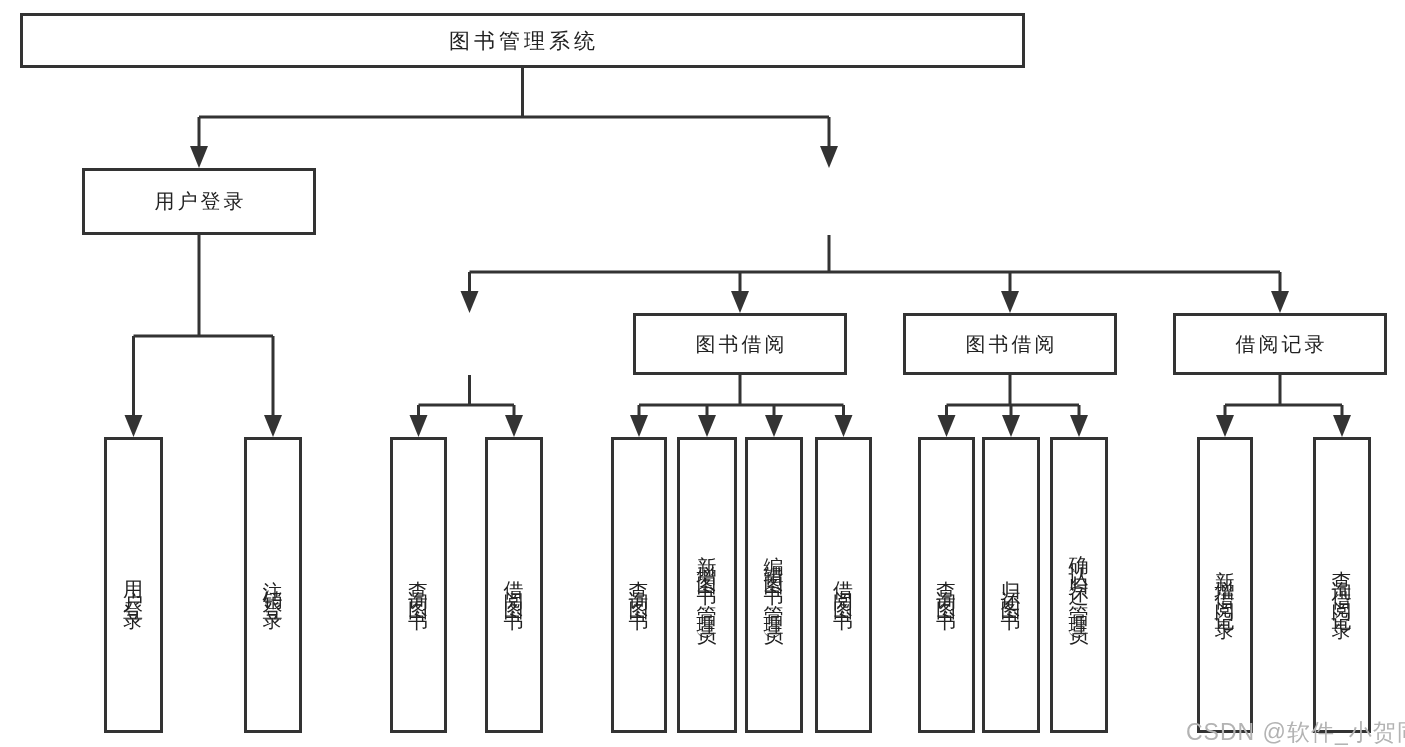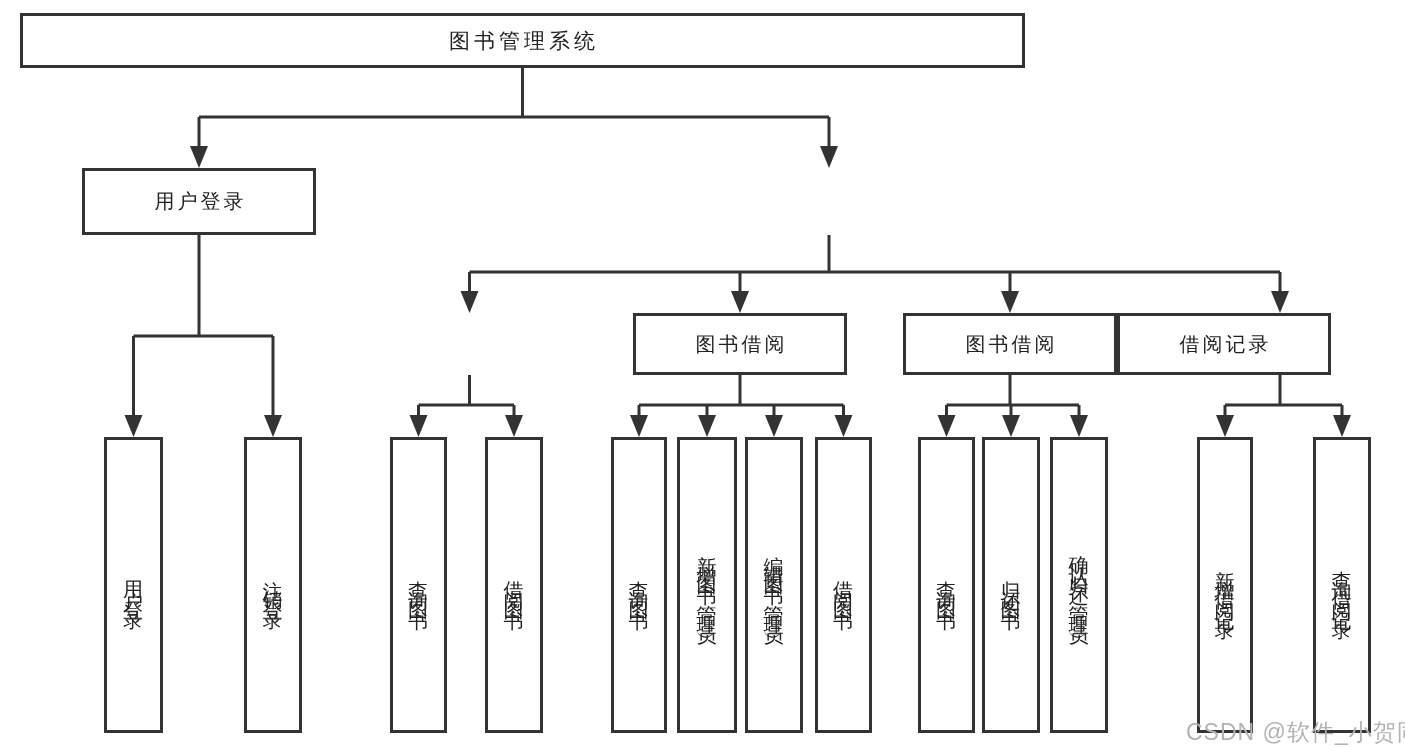--- a/index.html
+++ b/index.html
@@ -93,21 +93,21 @@
       <polygon points="1333,415 1351,415 1342,437"></polygon>
     </g>
   </svg>
 
   <div class="node root" style="left:20px;top:13px;width:1005px;height:55px">图书管理系统</div>
 
   <div class="node" style="left:82px;top:168px;width:234px;height:67px">用户登录</div>
 
   <div class="node" style="left:633px;top:313px;width:214px;height:62px">图书借阅</div>
   <div class="node" style="left:903px;top:313px;width:214px;height:62px">图书借阅</div>
-  <div class="node" style="left:1117px;top:313px;width:214px;height:62px">借阅记录</div>
+  <div class="node" style="left:1173px;top:313px;width:214px;height:62px">借阅记录</div>
 
   <div class="node leaf" style="left:104px;top:437px;width:59px;height:296px">用户登录</div>
   <div class="node leaf" style="left:244px;top:437px;width:58px;height:296px">注销登录</div>
 
   <div class="node leaf" style="left:390px;top:437px;width:57px;height:296px">查询图书</div>
   <div class="node leaf" style="left:485px;top:437px;width:58px;height:296px">借阅图书</div>
 
   <div class="node leaf" style="left:611px;top:437px;width:56px;height:296px">查询图书</div>
   <div class="node leaf" style="left:677px;top:437px;width:60px;height:296px">新增图书（管理员）</div>
   <div class="node leaf" style="left:745px;top:437px;width:58px;height:296px">编辑图书（管理员）</div>

